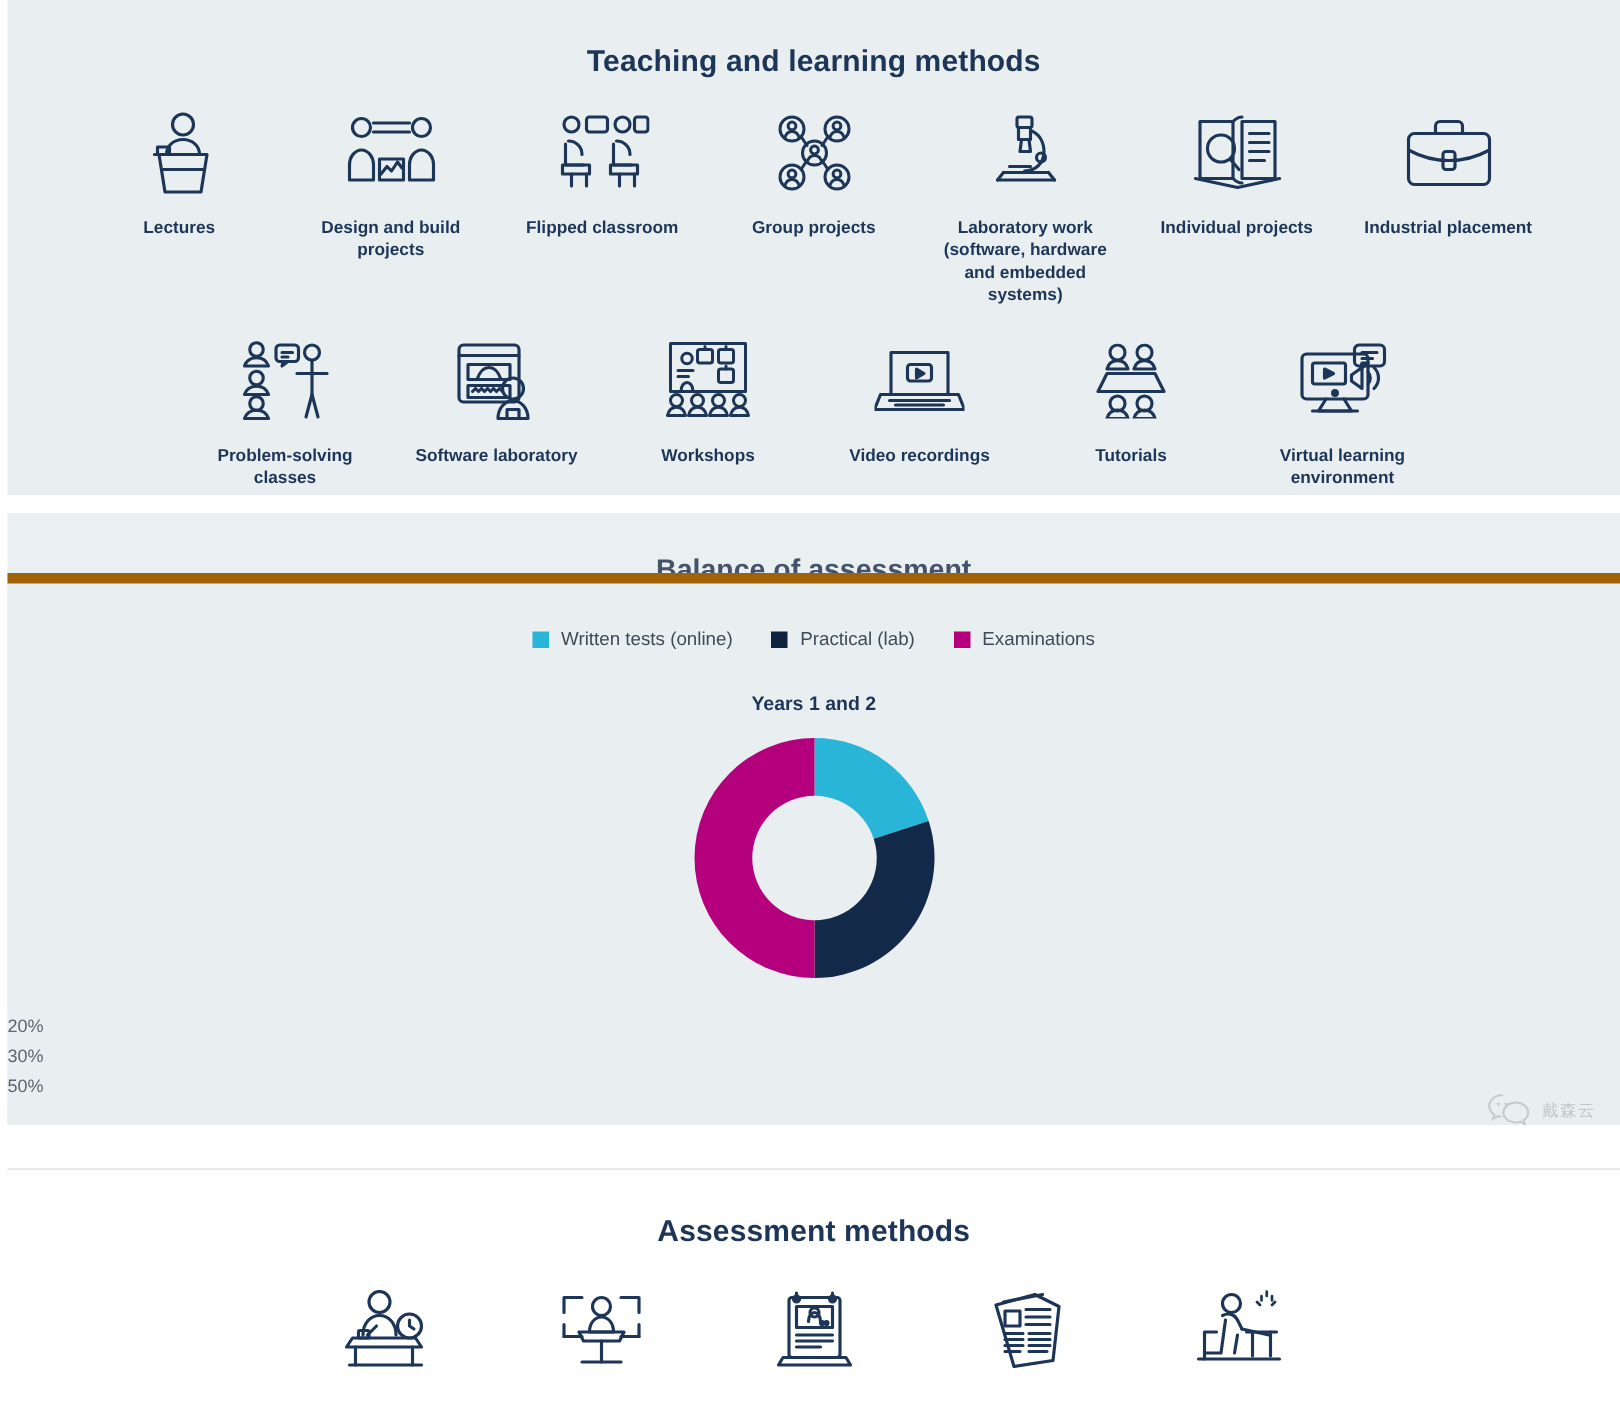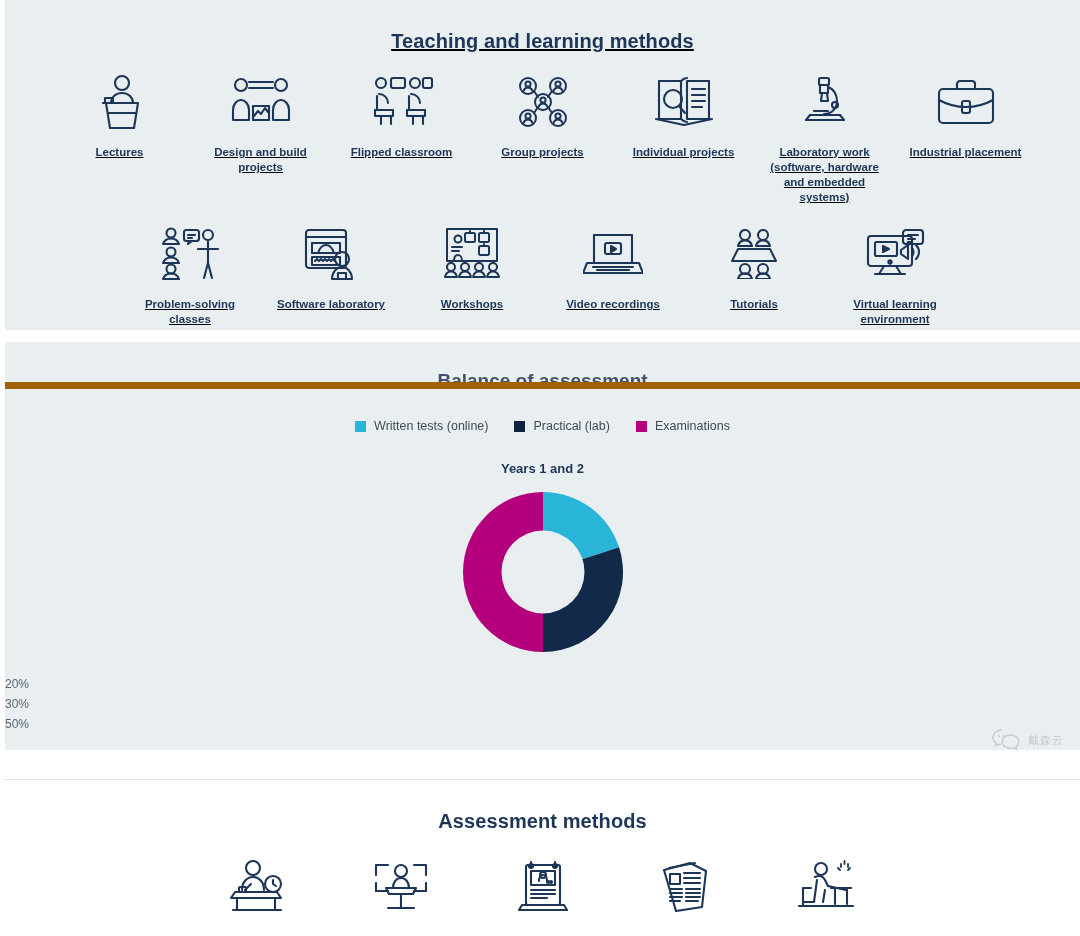--- a/index.html
+++ b/index.html
@@ -13,21 +13,20 @@
     font-family: "Liberation Sans", sans-serif;
     overflow: hidden;
     position: relative;
   }
 
   
   .panel {
     background: #e9eff0;
     position: absolute;
     box-sizing: border-box;
-    text-decoration: underline;
   }
 
   
   #sec-teaching {
     left: 5px;
     top: 0px;
     width: 1075px;
     height: 330px;
   }
 
@@ -266,48 +265,48 @@
               <path d="M36.5 47c.8-2.2 2.5-3.4 4.5-3.4s3.7 1.2 4.5 3.4"></path>
           </g>
           <path d="M17 15l4 6M35 15l-4 6M17 37l4-6M35 37l-4-6"></path>
         </svg>
       </div>
       <div class="cap">Group projects</div>
     </div>
 
     <div class="icon-cell">
       <div class="glyph">
-        <svg width="60" height="54" viewBox="0 0 60 54" fill="none" stroke="#1d3557" stroke-width="2.1" stroke-linecap="round" stroke-linejoin="round">
-          <path d="M5 6h22v38H5z"></path>
-          <path d="M33 6h22v38H33z"></path>
-          <path d="M27 6c0 0 3-3 6-3M27 44c0 0 3 3 6 3"></path>
-          <path d="M38 14h13M38 20h13M38 26h13M38 32h10"></path>
-          <circle cx="19" cy="24" r="9"></circle>
-          <path d="M25 31l6 7"></path>
-          <path d="M2 44l28 6 28-6"></path>
-        </svg>
-      </div>
-      <div class="cap">Individual projects</div>
-    </div>
-
-    <div class="icon-cell">
-      <div class="glyph">
         <svg width="50" height="54" viewBox="0 0 50 54" fill="none" stroke="#1d3557" stroke-width="2.1" stroke-linecap="round" stroke-linejoin="round">
           <rect x="19" y="3" width="10" height="7" rx="1.5"></rect>
           <path d="M20 10h8v8h-8z"></path>
           <path d="M22 18h5l1 8h-7z"></path>
           <path d="M28 12c6 2 9 8 9 14 0 8-6 13-13 13"></path>
           <circle cx="35" cy="30" r="3"></circle>
           <path d="M10 40h30"></path>
           <path d="M6 45h38"></path>
           <path d="M10 40l-4 5M40 40l4 5"></path>
           <path d="M14 36h14"></path>
         </svg>
       </div>
       <div class="cap">Laboratory work (software, hardware and embedded systems)</div>
+    </div>
+
+    <div class="icon-cell">
+      <div class="glyph">
+        <svg width="60" height="54" viewBox="0 0 60 54" fill="none" stroke="#1d3557" stroke-width="2.1" stroke-linecap="round" stroke-linejoin="round">
+          <path d="M5 6h22v38H5z"></path>
+          <path d="M33 6h22v38H33z"></path>
+          <path d="M27 6c0 0 3-3 6-3M27 44c0 0 3 3 6 3"></path>
+          <path d="M38 14h13M38 20h13M38 26h13M38 32h10"></path>
+          <circle cx="19" cy="24" r="9"></circle>
+          <path d="M25 31l6 7"></path>
+          <path d="M2 44l28 6 28-6"></path>
+        </svg>
+      </div>
+      <div class="cap">Individual projects</div>
     </div>
 
     <div class="icon-cell">
       <div class="glyph">
         <svg width="60" height="48" viewBox="0 0 60 48" fill="none" stroke="#1d3557" stroke-width="2.1" stroke-linecap="round" stroke-linejoin="round">
           <rect x="3" y="11" width="54" height="34" rx="4"></rect>
           <path d="M21 11V6a3 3 0 0 1 3-3h12a3 3 0 0 1 3 3v5"></path>
           <path d="M3 22c9 5 18 7 27 7s18-2 27-7"></path>
           <rect x="26" y="23" width="8" height="12" rx="2"></rect>
         </svg>

